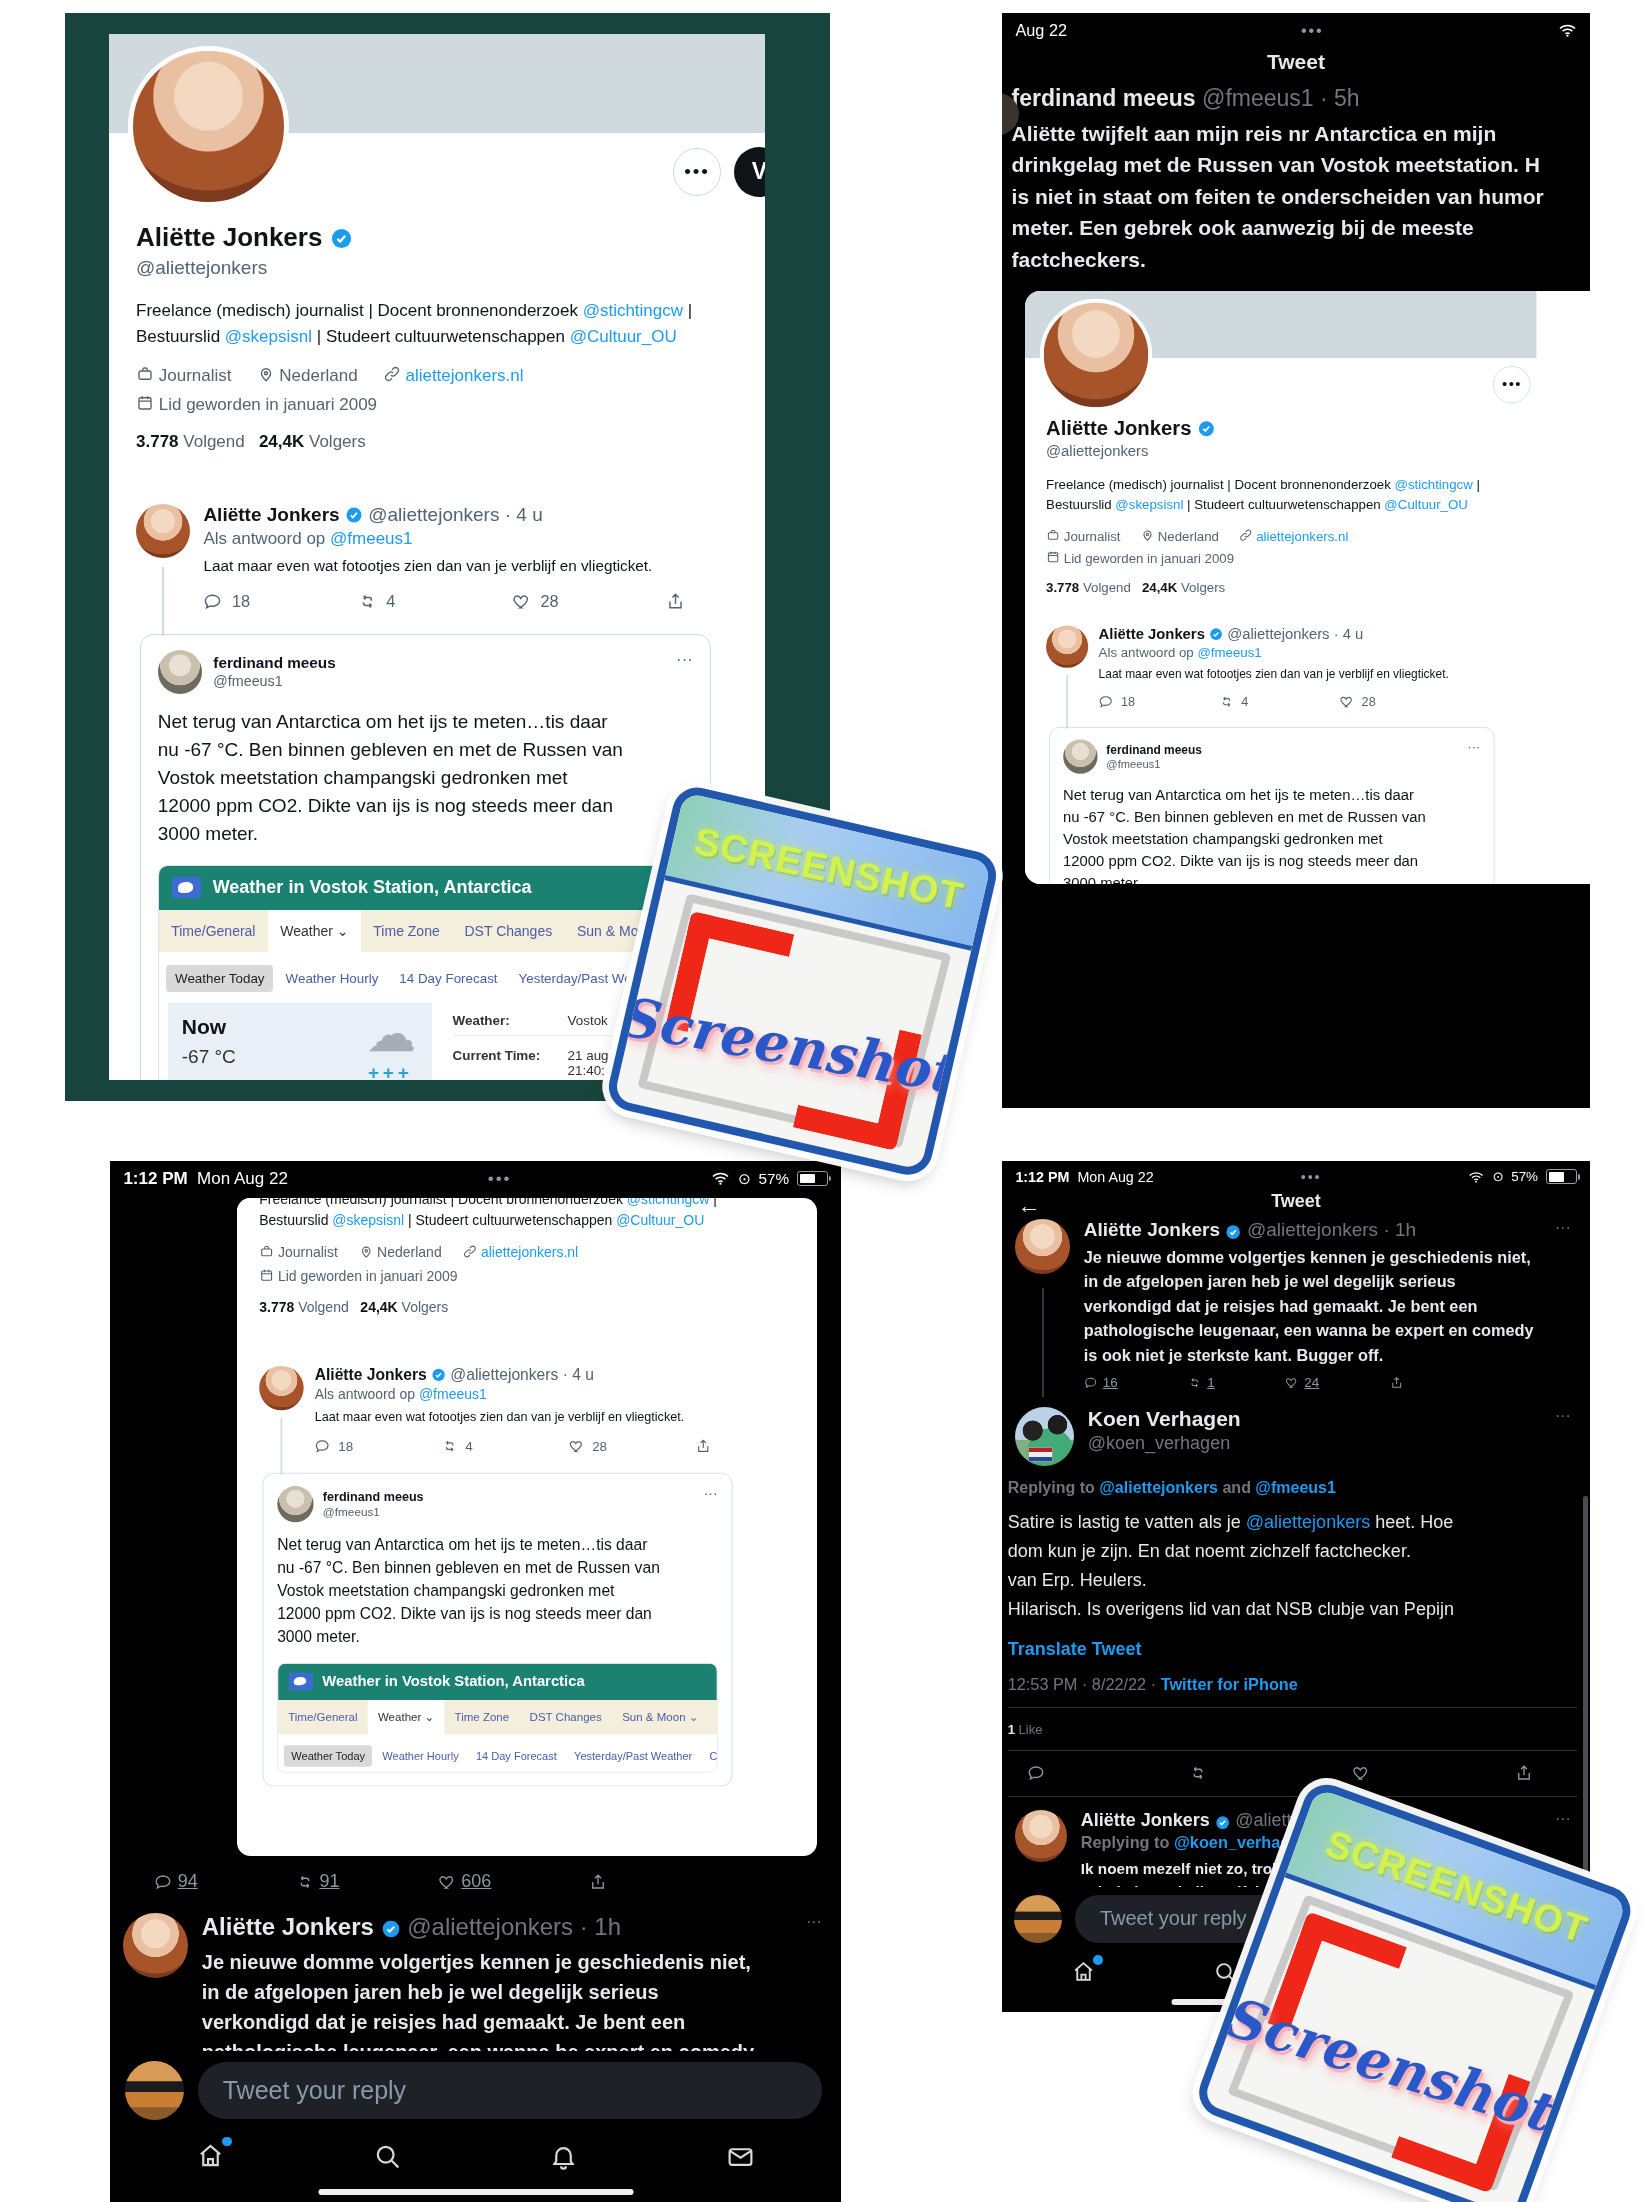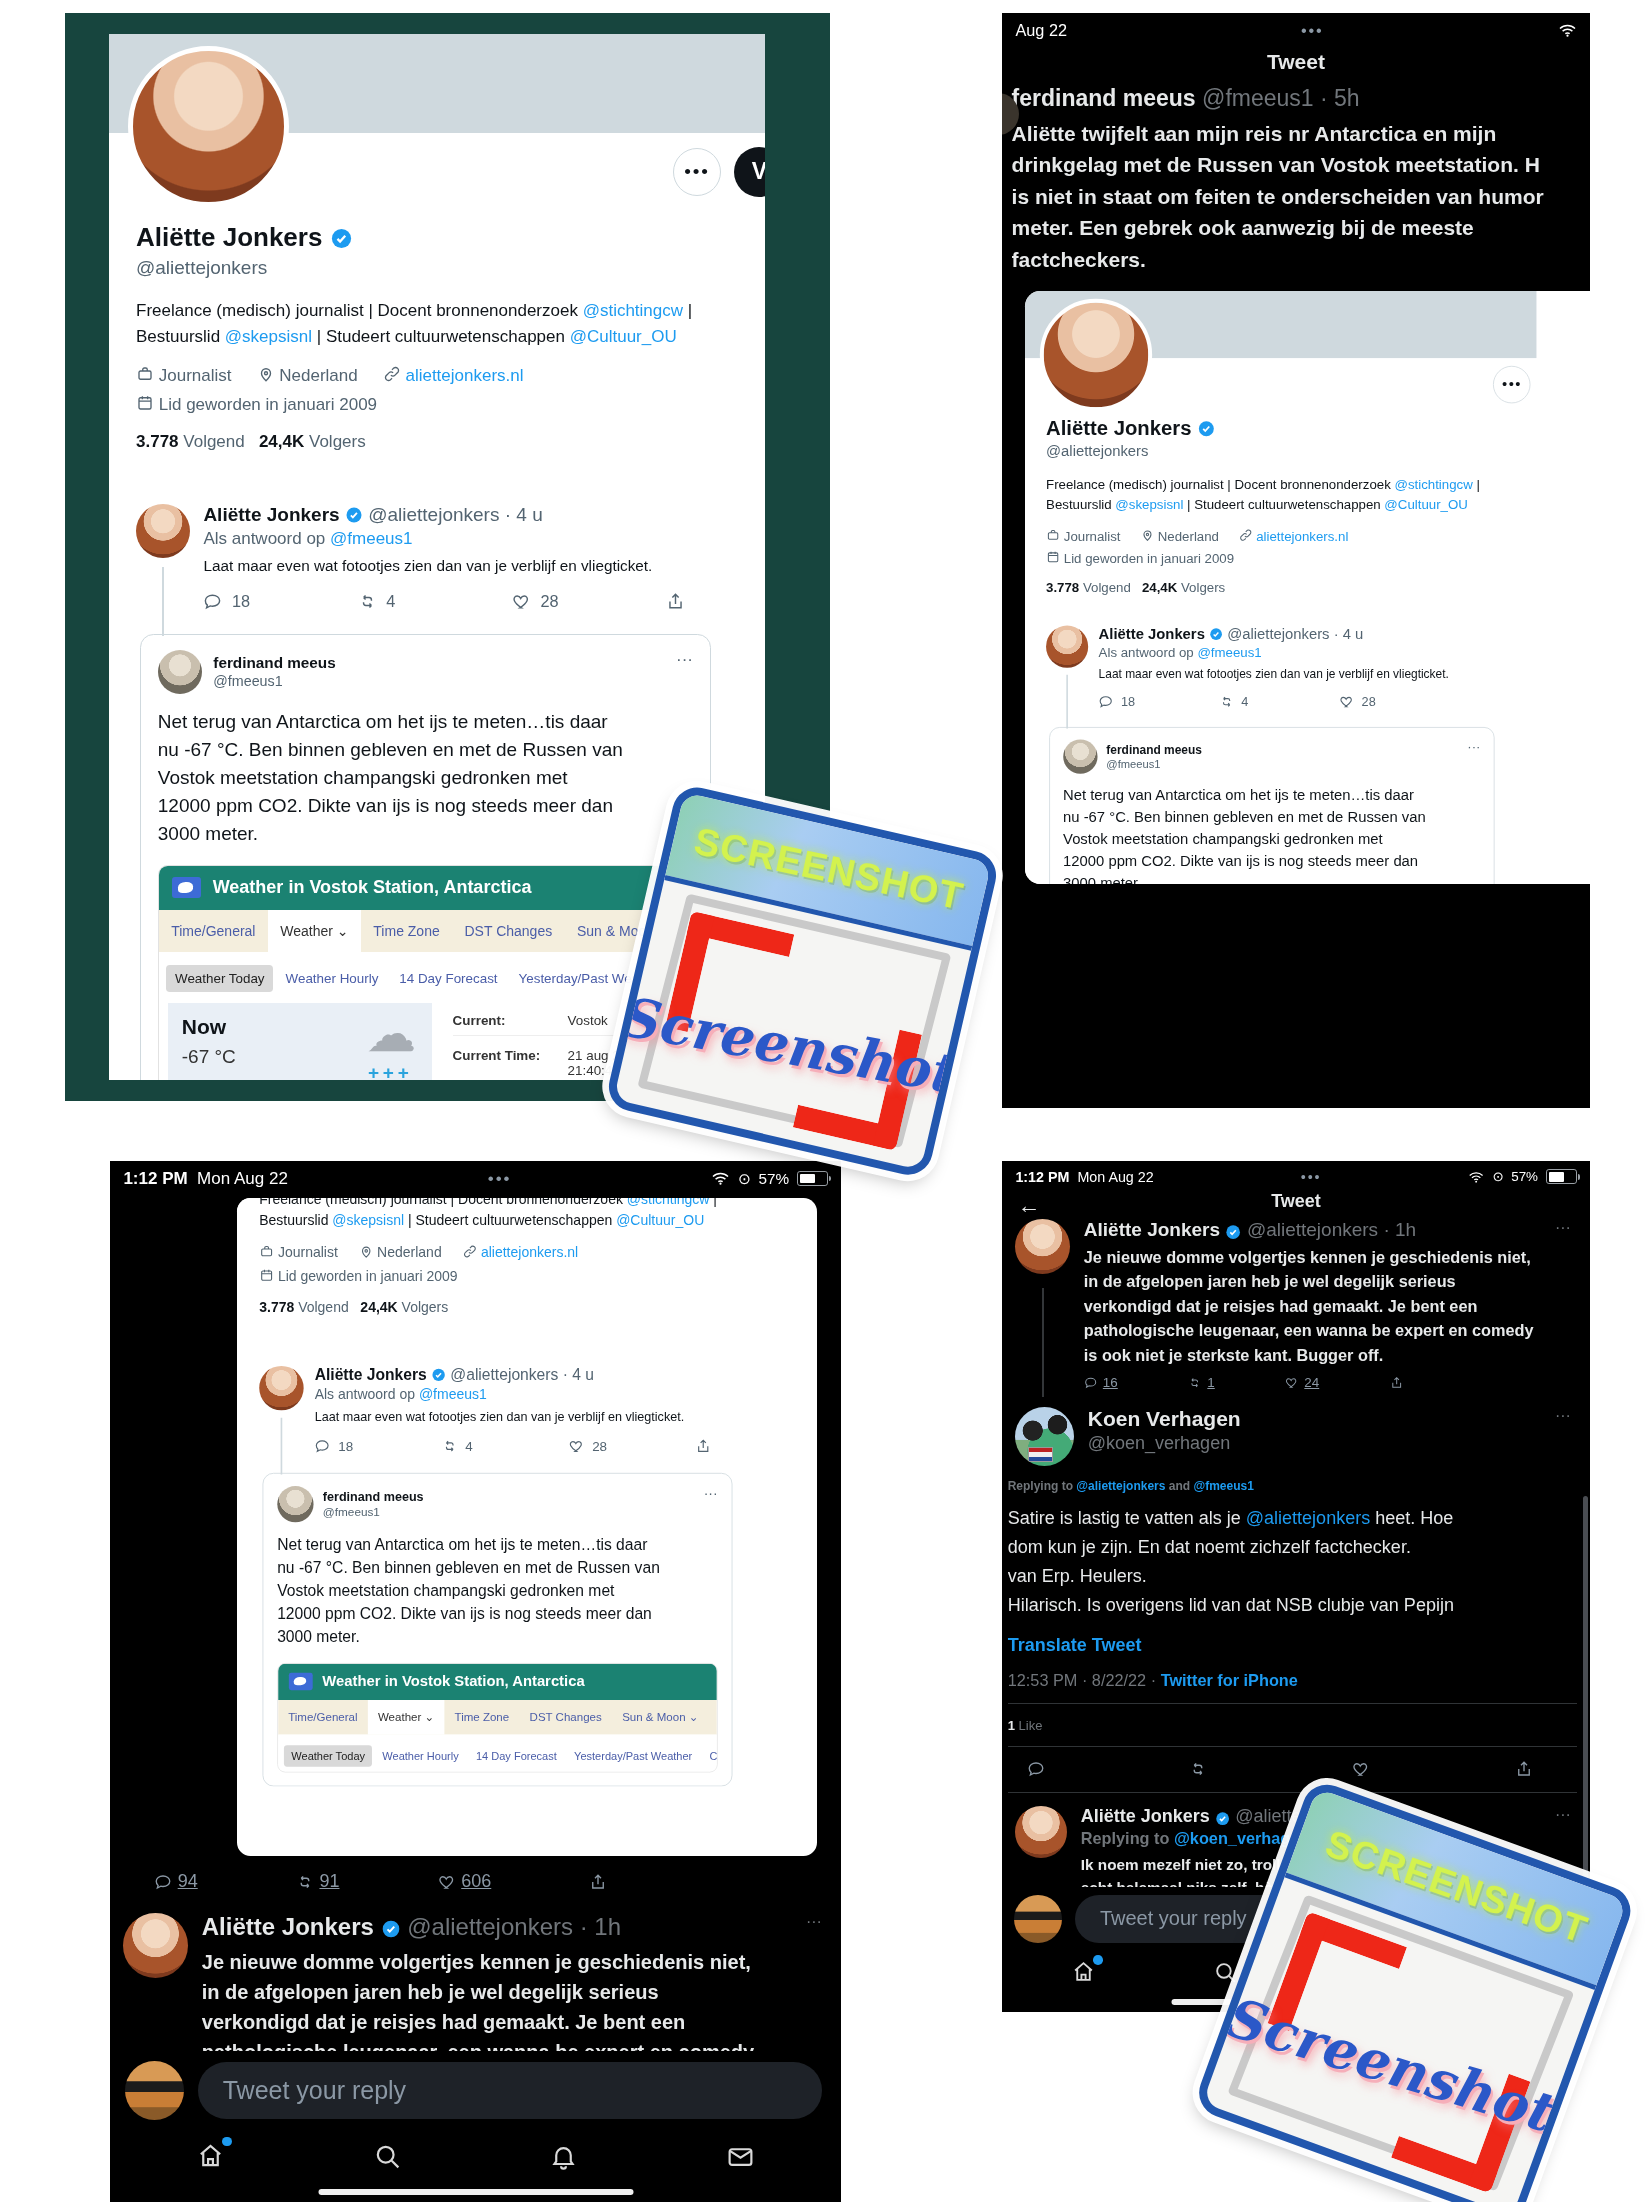--- a/index.html
+++ b/index.html
@@ -298,21 +298,21 @@
           </div>
           <div class="wnow">
             <div class="nowbox">
               <b>Now</b>
               <div class="nowtemp">-67 °C</div>
               <div class="cloud">☁</div>
               <div class="snow">+++</div>
             </div>
             <div class="wmeta">
               <div class="r">
-                  <b>Current:</b>
+                  <b>Weather:</b>
                   <span>Vostok</span>
                 </div>
               <div class="r">
                   <b>Current Time:</b>
                   <span>21 aug 2022 21:40:45</span>
                 </div>
             </div>
           </div>
         </div>
       </div>
@@ -709,21 +709,21 @@
     <div class="cow" style="width:59px;height:59px;"></div>
     <div class="twc">
       <div class="row">
         <div class="dname" style="font-size:21px;"><b>Koen Verhagen</b></div>
         <div class="dmenu">···</div>
       </div>
       <div style="color:#71767b;font-size:18px;margin-top:1.9px;">@koen_verhagen</div>
     </div>
   </div>
   <div style="padding:13.4px 13.4px 0 5.7px;">
-    <div style="font-size:12px;color:#71767b;font-weight:bold;">
+    <div style="font-size:16px;color:#71767b;font-weight:bold;">
       <span>Replying to </span><span class="blue">@aliettejonkers</span><span> and </span><span class="blue">@fmeeus1</span>
     </div>
     <div style="font-size:18px;line-height:1.6;margin-top:11px;white-space:nowrap;overflow:hidden;">
       <div><span>Satire is lastig te vatten als je </span><span class="blue">@aliettejonkers</span><span> heet. Hoe</span></div>
       <div>dom kun je zijn. En dat noemt zichzelf factchecker.</div>
         <div>van Erp. Heulers.</div>
         <div>Hilarisch. Is overigens lid van dat NSB clubje van Pepijn</div>
     </div>
     <div class="blue" style="font-weight:bold;font-size:18px;margin-top:15.3px;">Translate Tweet</div>
     <div style="font-size:16.3px;color:#71767b;margin-top:15.3px;"><span>12:53 PM · 8/22/22 · </span><span class="blue" style="font-weight:bold;">Twitter for iPhone</span></div>

